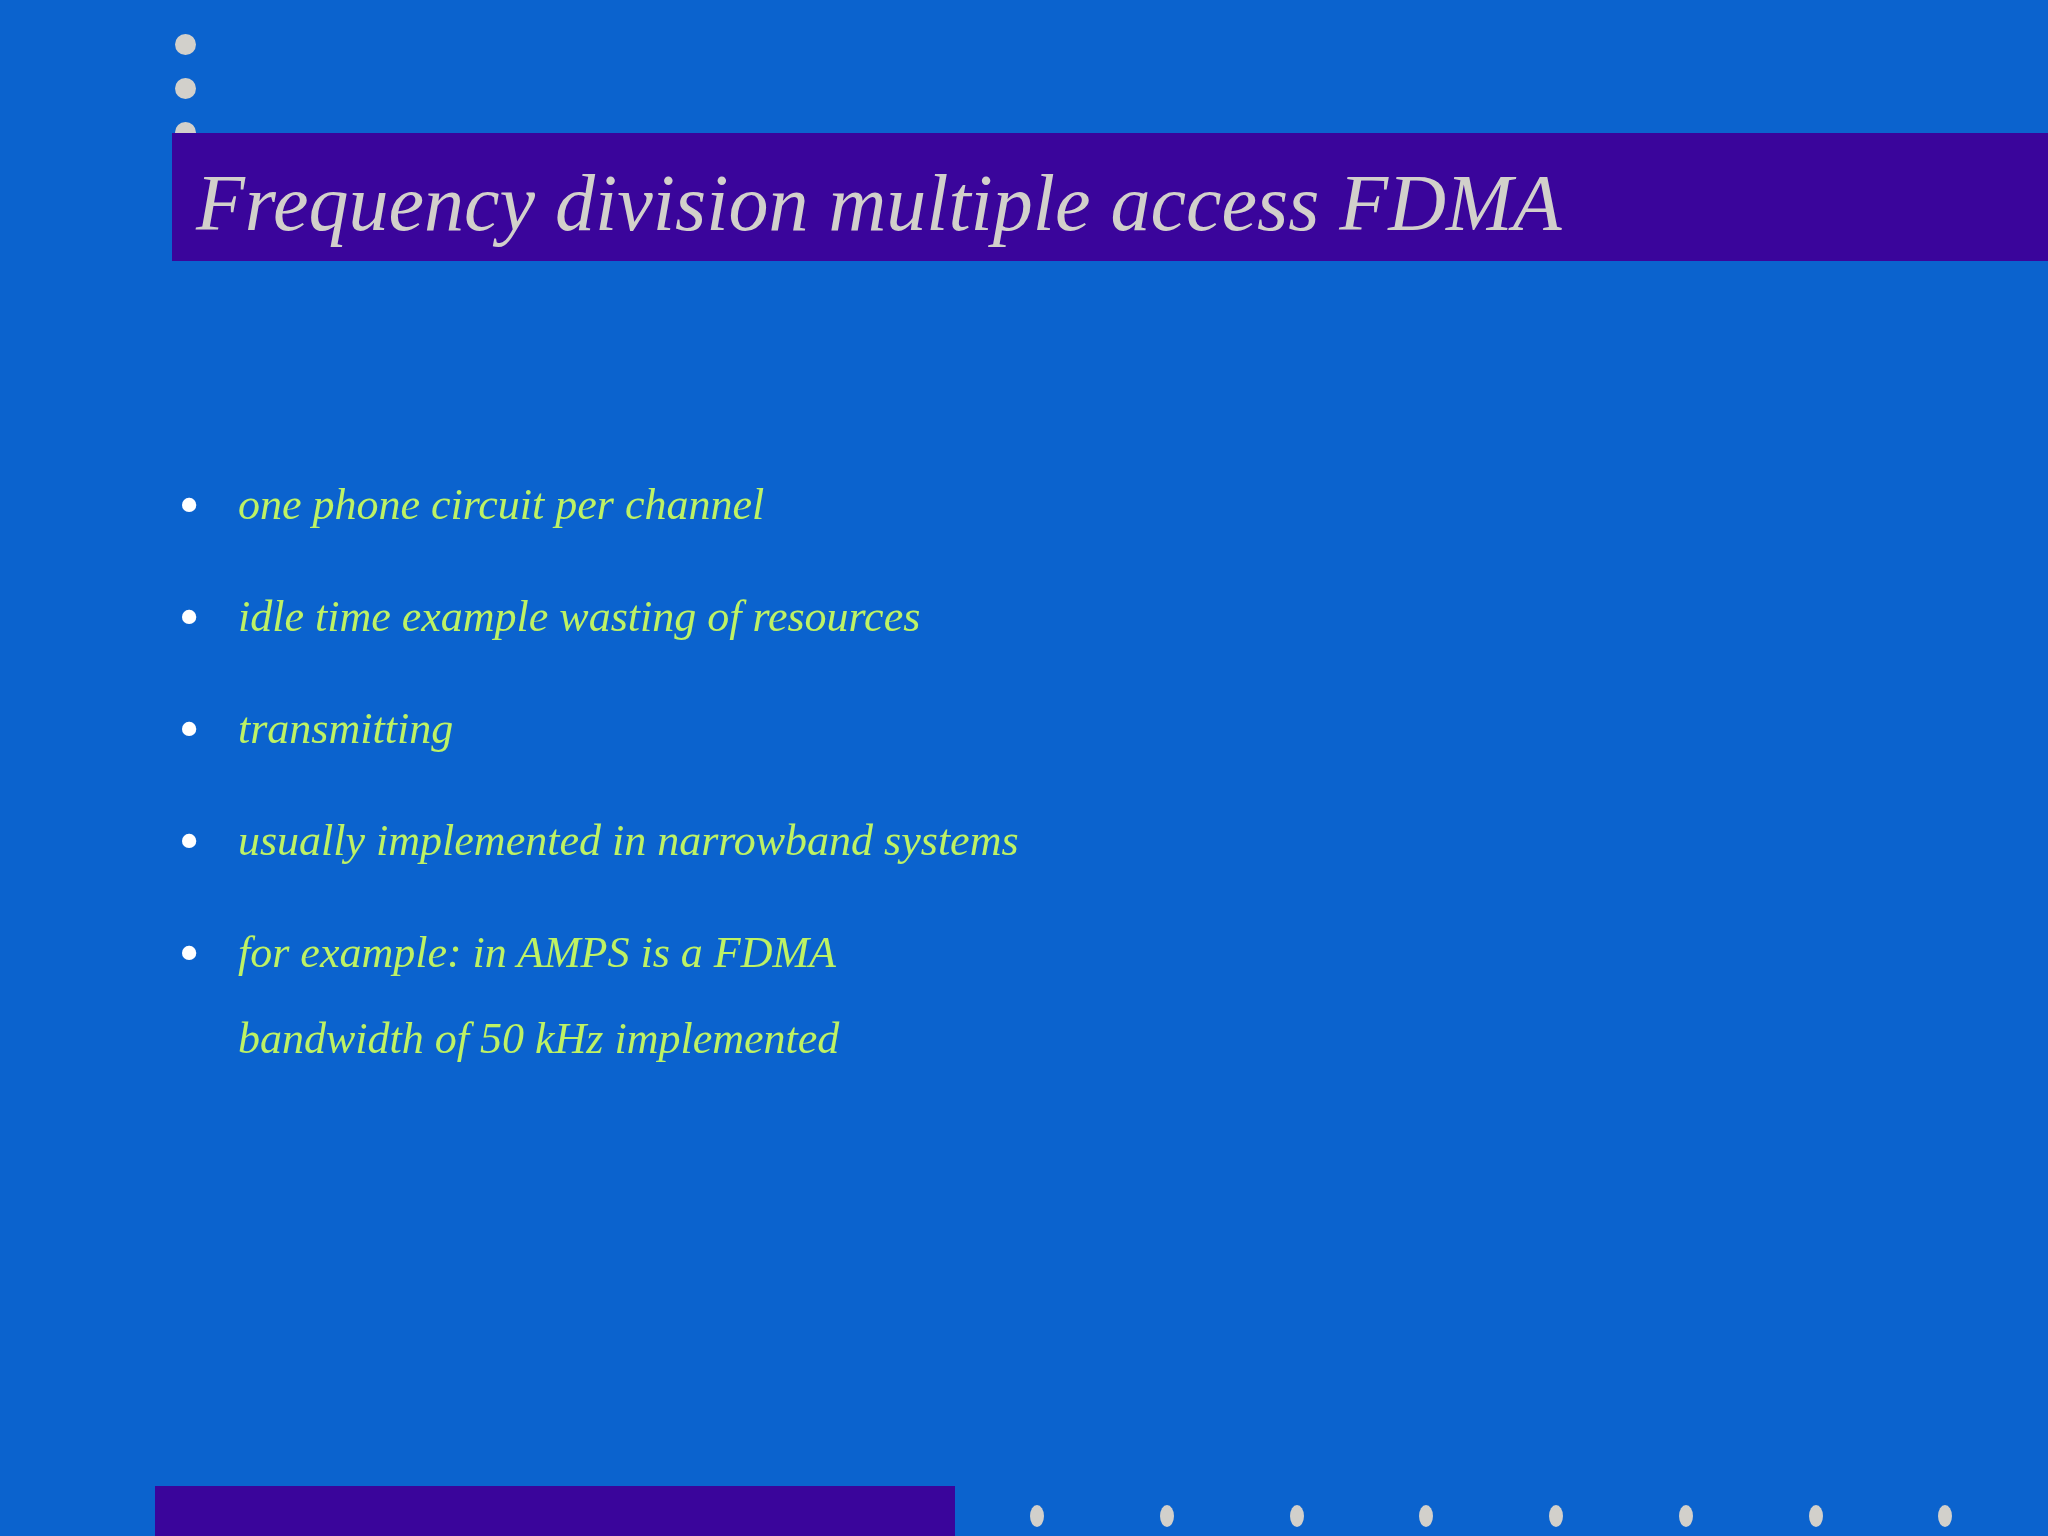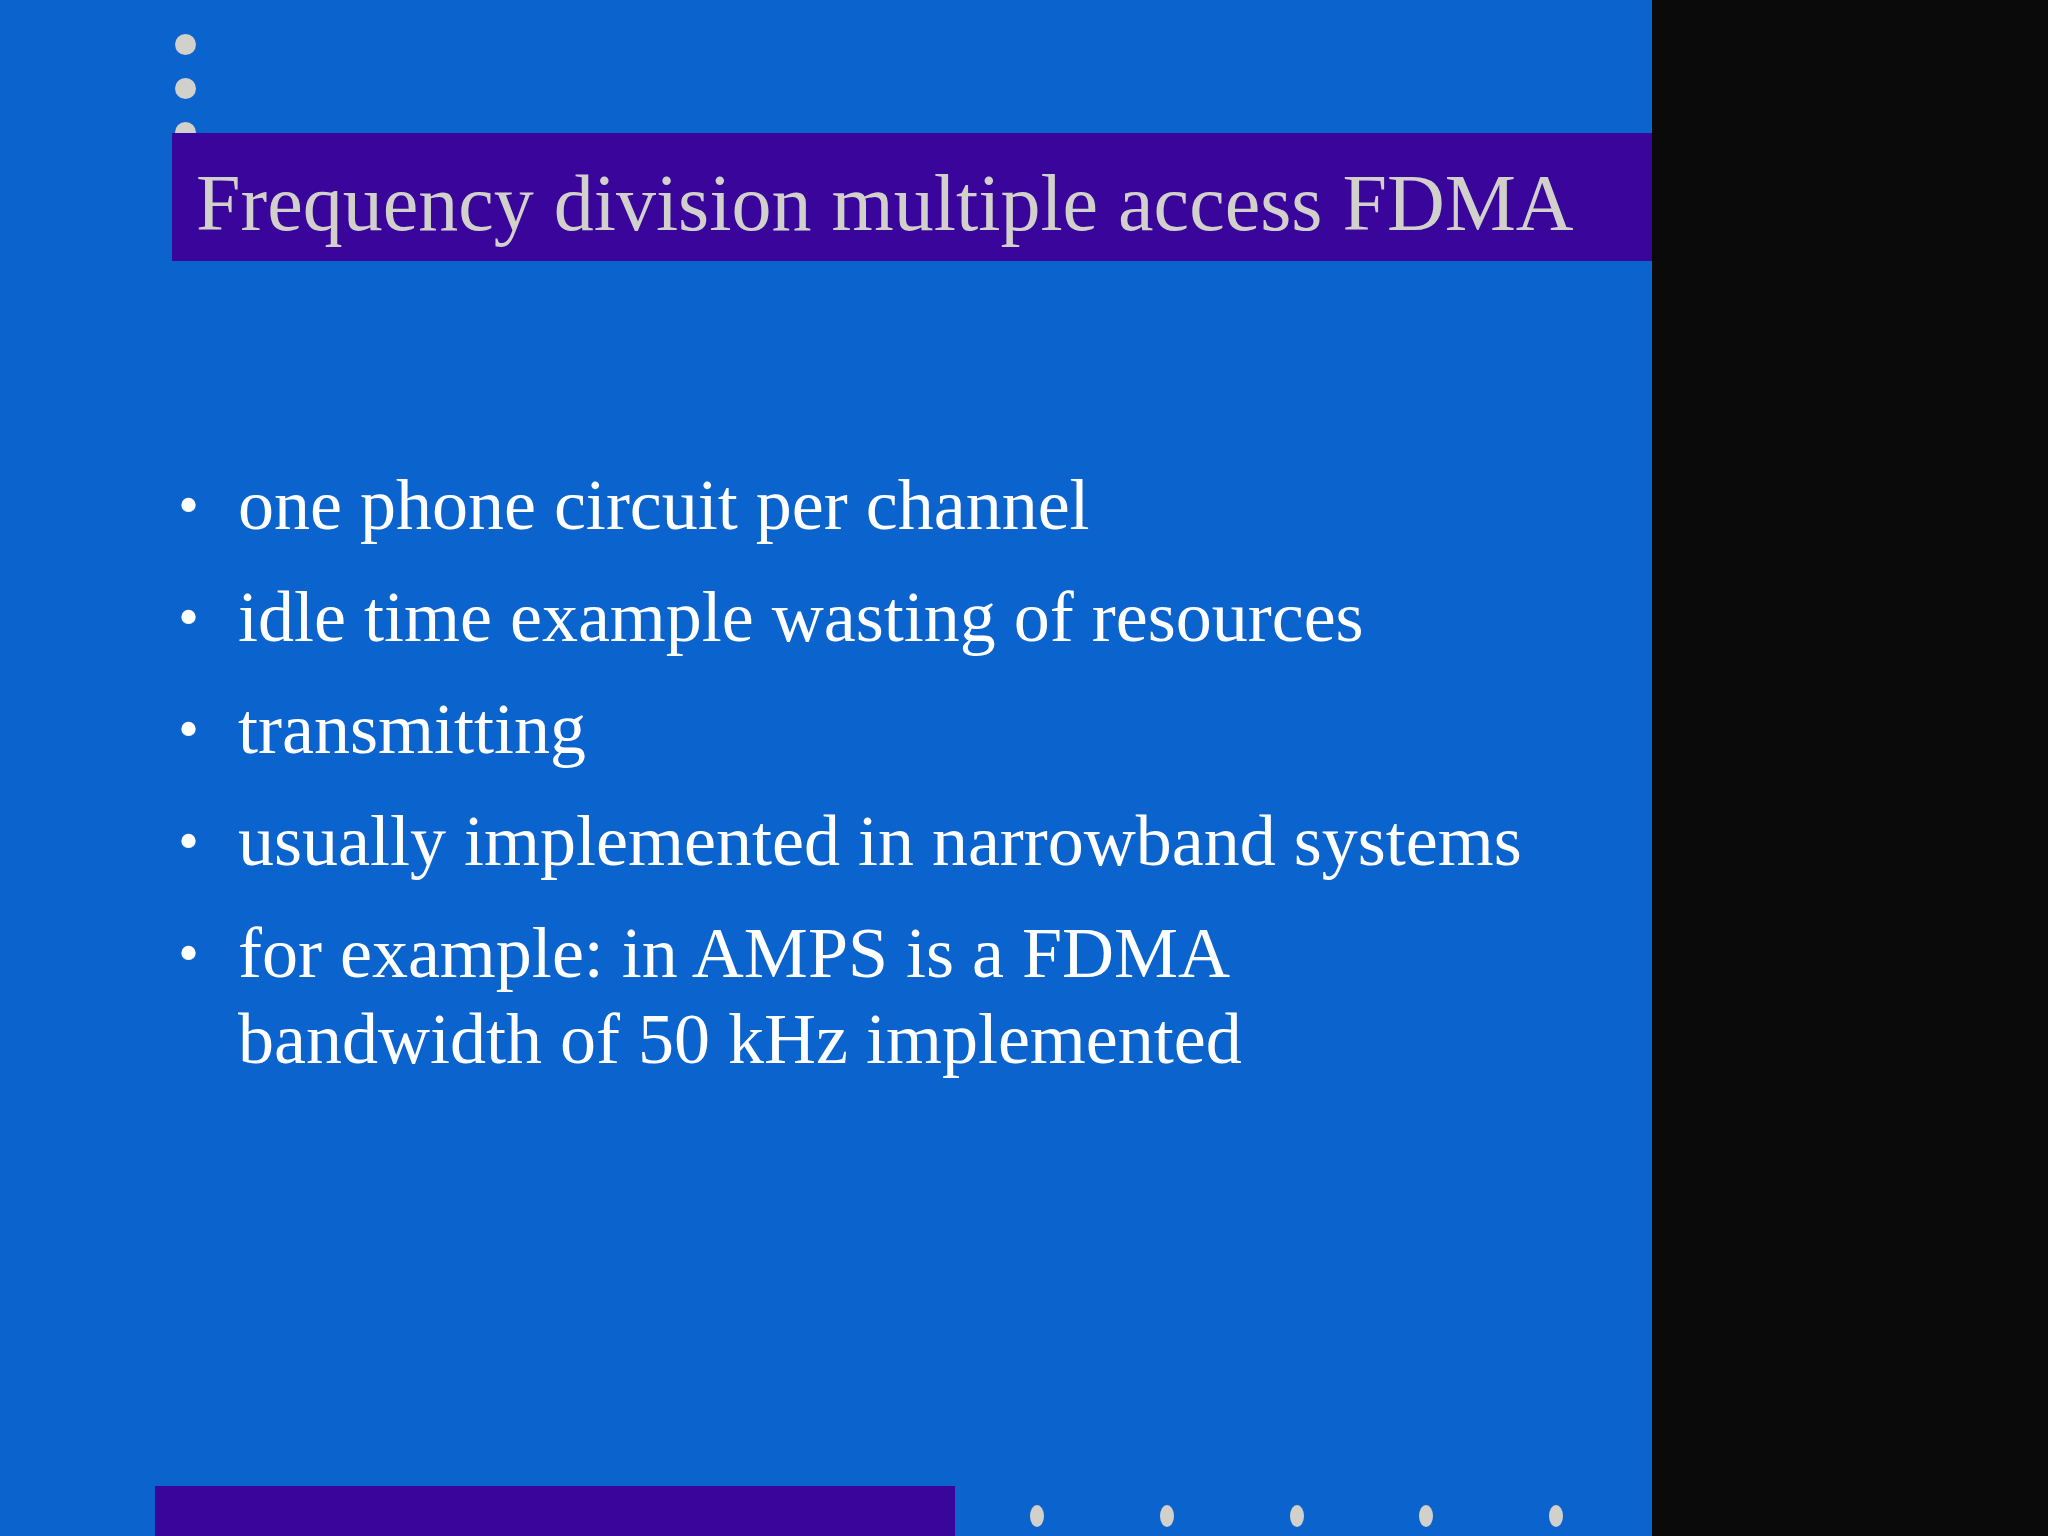--- a/index.html
+++ b/index.html
@@ -2,25 +2,26 @@
 <html><head>
 <meta charset="utf-8">
 <style>
   html, body {
     margin: 0;
     padding: 0;
     background: #0a0a0a;
   }
   #slide {
     position: relative;
-    width: 1652px;
+    width: 2048px;
     height: 1536px;
     background: #0b63ce;
     overflow: hidden;
     font-family: "Liberation Serif", "DejaVu Serif", serif;
+    font-style: italic;
   }
 
   
   .dot-column {
     position: absolute;
     left: 175px;
     top: 20px;
     width: 24px;
     height: 110px;
   }
@@ -75,22 +76,22 @@
     width: 68px;
     color: #ffffff;
     font-size: 60px;
     line-height: 86px;
     text-align: left;
     padding-left: 8px;
     box-sizing: border-box;
   }
   .bullet-text {
     flex: 1 1 auto;
-    color: #ffffff;
-    font-size: 72px;
+    color: #bef264;
+    font-size: 44px;
     line-height: 86px;
     max-width: 1640px;
   }
   .bullet-text .line2 { display: block; }
 
   
   .footer-bar {
     position: absolute;
     left: 155px;
     top: 1486px;

